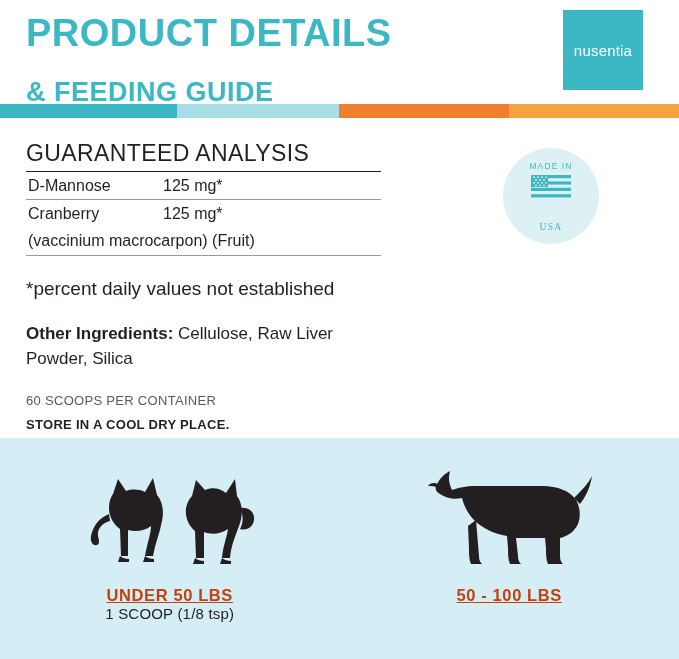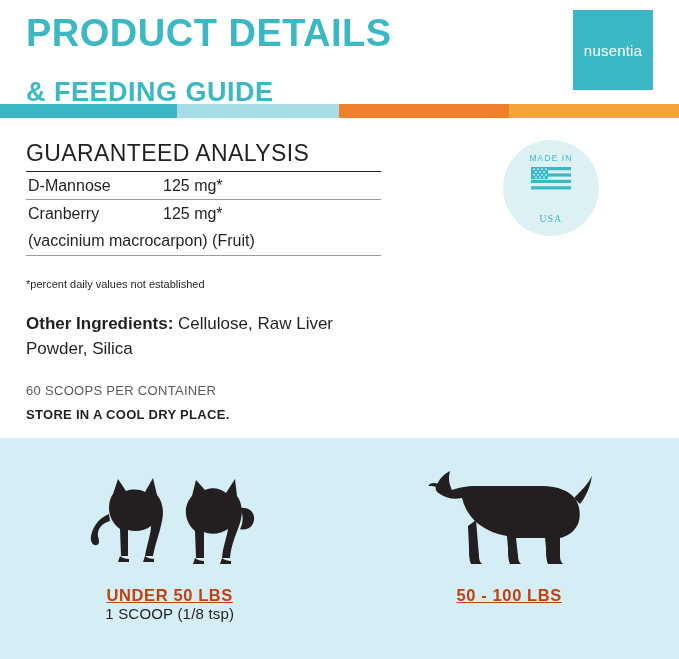--- a/index.html
+++ b/index.html
@@ -39,21 +39,21 @@
   .title-sub {
     font-size: 27px;
     font-weight: bold;
     letter-spacing: 0.5px;
     color: #3bb8c3;
     line-height: 1.1;
     margin-top: 24px;
   }
   .logo-box {
     position: absolute;
-    right: 26px;
+    right: 36px;
     top: 10px;
     width: 80px;
     height: 80px;
     background: #3bb8c3;
     display: flex;
     align-items: center;
     justify-content: center;
   }
   .logo-text {
     color: #ffffff;
@@ -104,21 +104,21 @@
     box-sizing: border-box;
   }
   .ga-name { width: 135px; }
   .ga-amt { }
   .ga-note {
     font-size: 16px;
     padding: 5px 0 5px 2px;
     width: 355px;
   }
   .daily {
-    font-size: 11px;
+    font-size: 19px;
     color: #231f20;
     margin-top: 22px;
   }
   .other {
     font-size: 17px;
     margin-top: 22px;
     line-height: 1.45;
     max-width: 360px;
   }
   .other b { font-weight: bold; margin-top: 20px; }
@@ -132,21 +132,21 @@
     font-size: 13px;
     font-weight: bold;
     letter-spacing: 0.3px;
     margin-top: 9px;
   }
 
   
   .seal {
     position: absolute;
     right: 80px;
-    top: 22px;
+    top: 30px;
     width: 96px;
     height: 96px;
     border-radius: 50%;
     background: #ddf1f4;
     display: flex;
     flex-direction: column;
     align-items: center;
     justify-content: center;
     text-align: right;
   }

